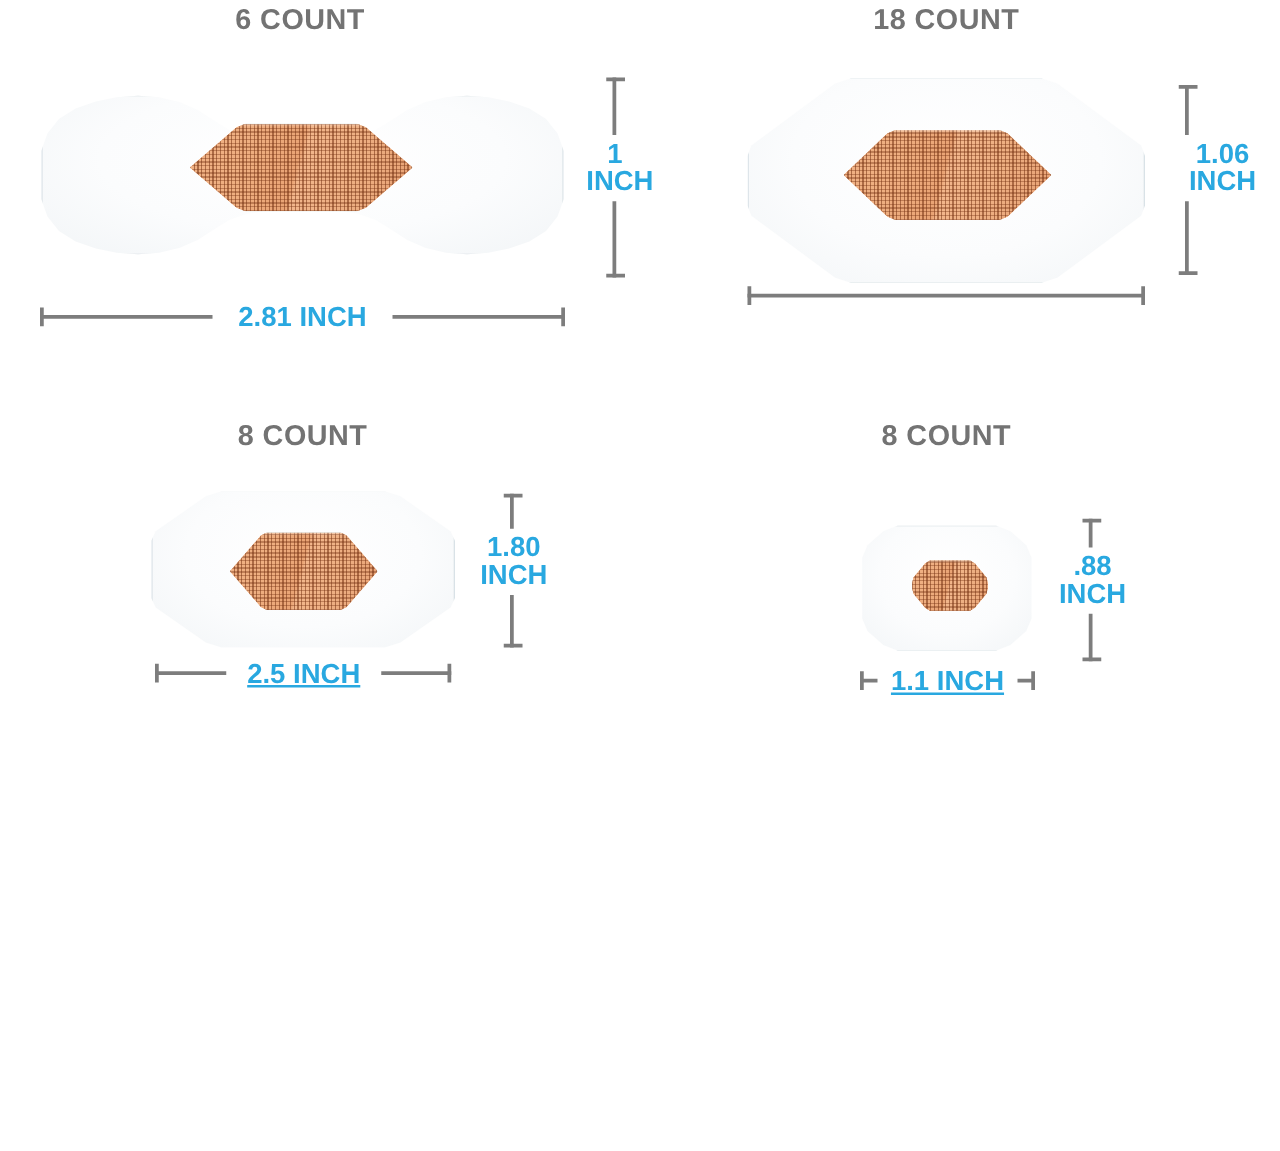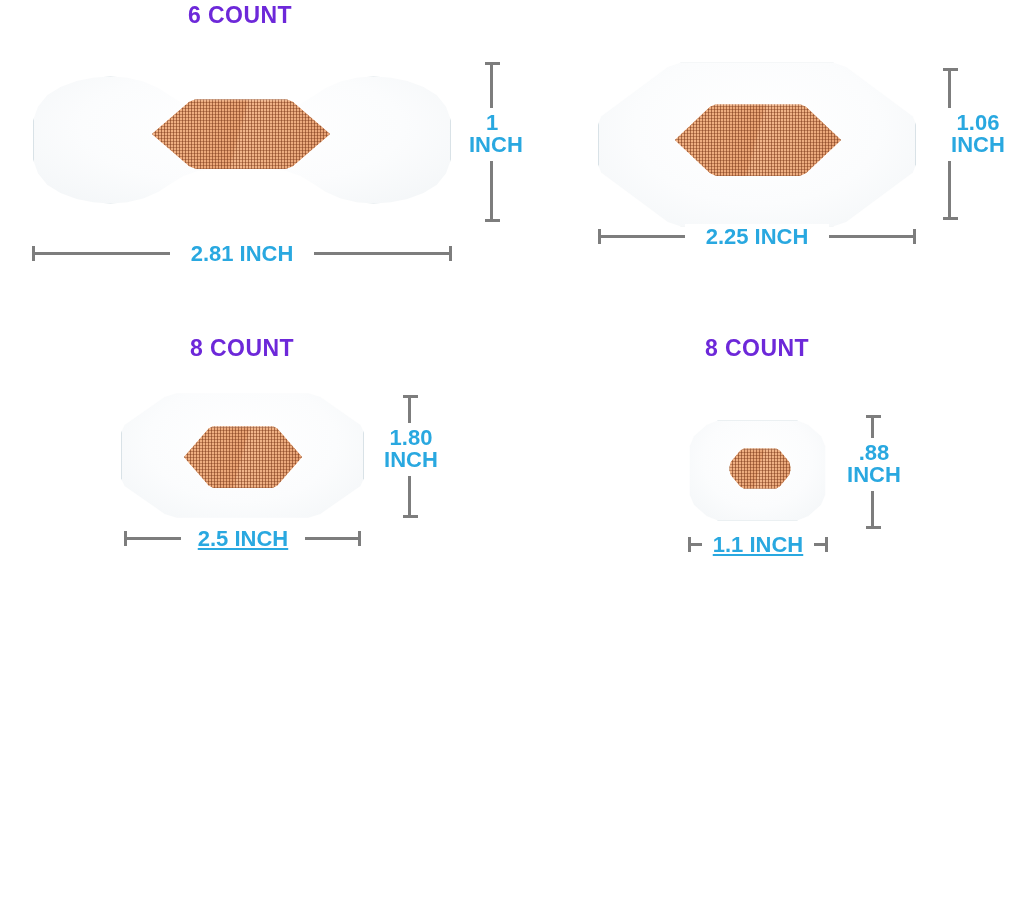--- a/index.html
+++ b/index.html
@@ -21,21 +21,21 @@
 
   
   .product-cell { position: absolute; }
 
   .count-label {
     position: absolute;
     font-family: "Liberation Sans", sans-serif;
     font-weight: bold;
     font-size: 23px;
     letter-spacing: 0.4px;
-    color: #6d28d9;
+    color: #737373;
     white-space: nowrap;
     text-align: center;
   }
 
   
   .bandage { position: absolute; }
 
   .bandage-body {
     position: absolute;
     inset: 0;
@@ -228,32 +228,32 @@
       <div class="cap bottom"></div>
     </div>
     <div class="dim-text vertical" style="left:466px; top:108px; width:52px;">
       <div>1</div>
       <div>INCH</div>
     </div>
   </div>
 
   <div class="product-cell" style="left:512px; top:0px; width:512px; height:300px;">
 
+    <div class="count-label" style="left:125px; top:2px; width:240px;">18 COUNT</div>
 
     <div class="bandage shape-hex-wide" style="left:86px; top:62px; width:318px; height:165px;">
       <div class="bandage-body"></div>
     </div>
     <div class="bandage-pad pad-hex" style="left:163px; top:104px; width:166px; height:72px;"></div>
 
     <div class="dim-h" style="left:86px; top:229px; width:318px;">
       <div class="rule"></div>
       <div class="cap left"></div>
       <div class="cap right"></div>
     </div>
-    <div class="dim-text horizontal" style="left:173px; top:224px; width:144px;">2.25 INCH</div>
 
     <div class="dim-v" style="left:431px; top:68px; height:152px;">
       <div class="rule"></div>
       <div class="cap top"></div>
       <div class="cap bottom"></div>
     </div>
     <div class="dim-text vertical" style="left:405px; top:108px; width:68px;margin-left:27px;">
       <div>1.06</div>
       <div>INCH</div>
     </div>

